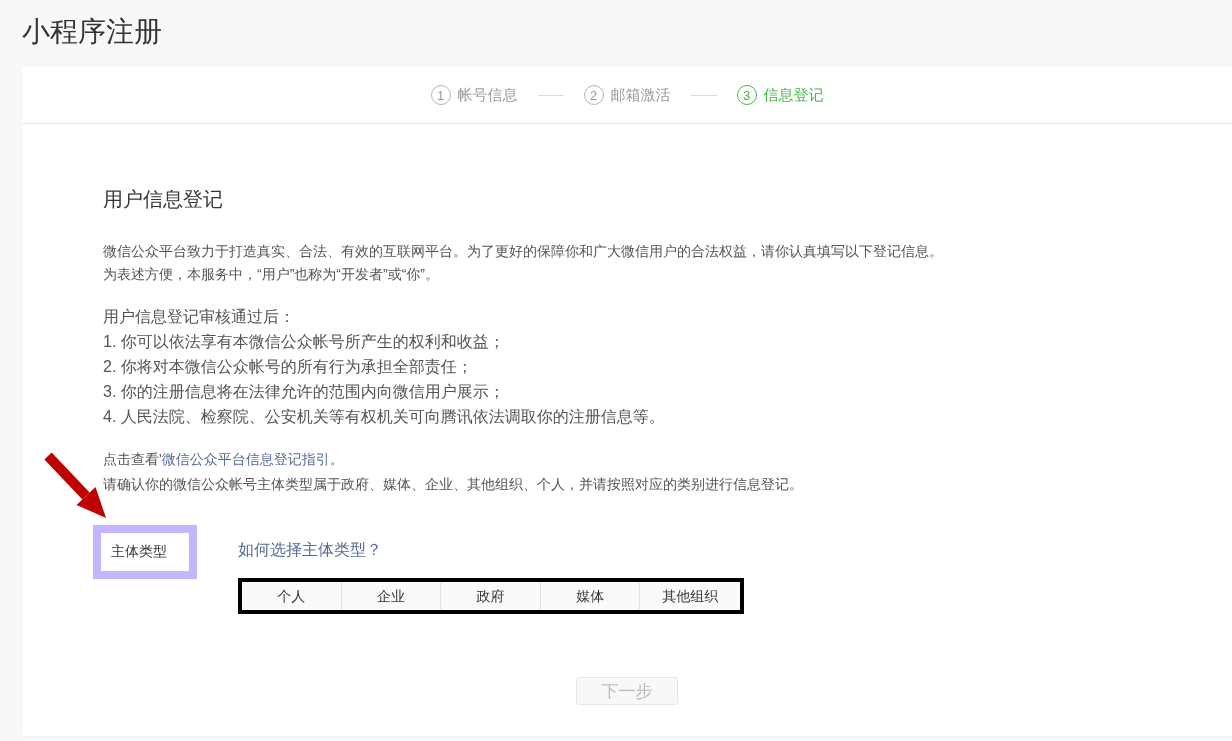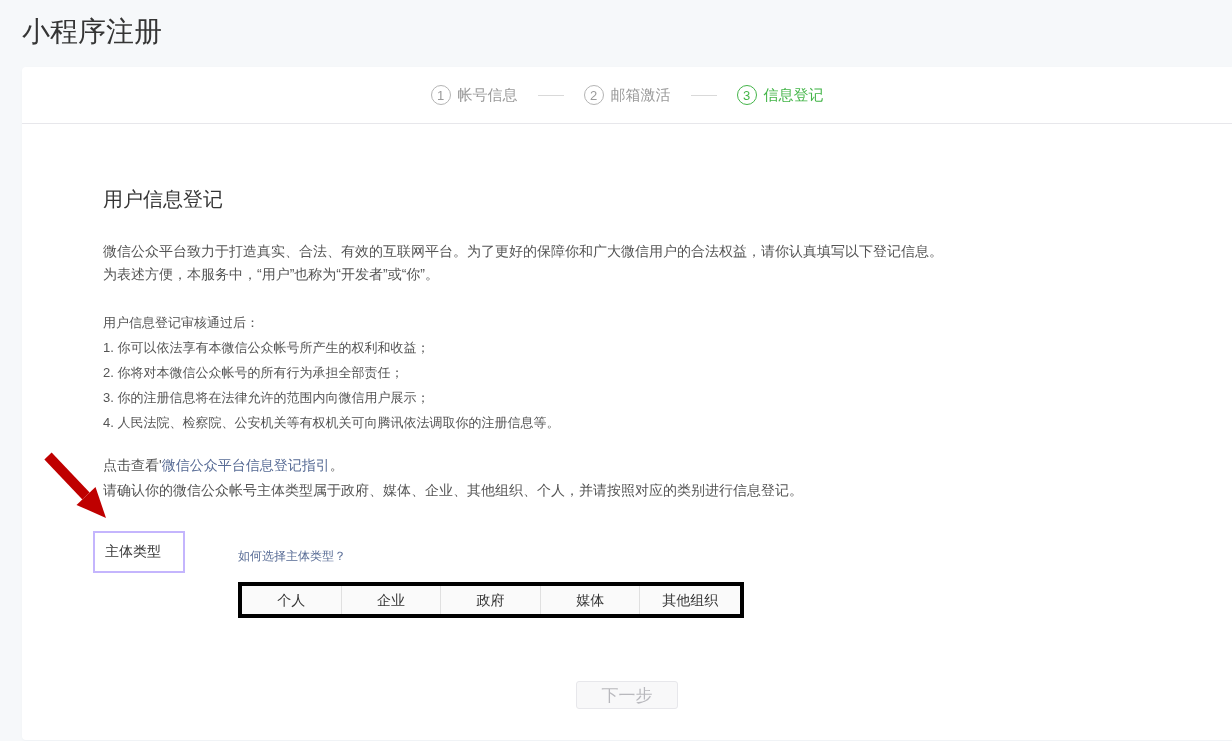--- a/index.html
+++ b/index.html
@@ -65,41 +65,41 @@
     font-size: 20px;
     font-weight: normal;
     color: #353535;
   }
   .intro {
     margin: 27px 0 0 0;
     font-size: 14px;
     line-height: 23px;
     color: #545454;
   }
-  .review { margin-top: 24px; font-size: 13px; line-height: 25px; }
+  .review { margin-top: 18px; font-size: 16px; line-height: 25px; }
   .confirm { margin-top: 18px; font-size: 14px; line-height: 25px; }
   .link { color: #576b95; text-decoration: none; cursor: pointer; }
   
   .form-row {
     margin-top: 28px;
     display: flex;
     align-items: flex-start;
   }
   .label-col { width: 135px; flex: 0 0 135px; }
   .red-box {
     display: inline-block;
     margin-left: -10px;
-    border: 2px solid #c4b5fd;
+    border: 8px solid #c4b5fd;
     padding: 10px 22px 10px 10px;
     font-size: 14px;
     color: #353535;
     background: #fff;
   }
   .field-col { padding-top: 15px; }
-  .help-link { font-size: 12px; display: inline-block; }
+  .help-link { font-size: 16px; display: inline-block; }
   .tabs {
     margin-top: 17px;
     display: flex;
     border: 4px solid #000000;
     background: #fafafa;
     width: 506px;
   }
   .tab {
     width: 101px;
     height: 28px;

